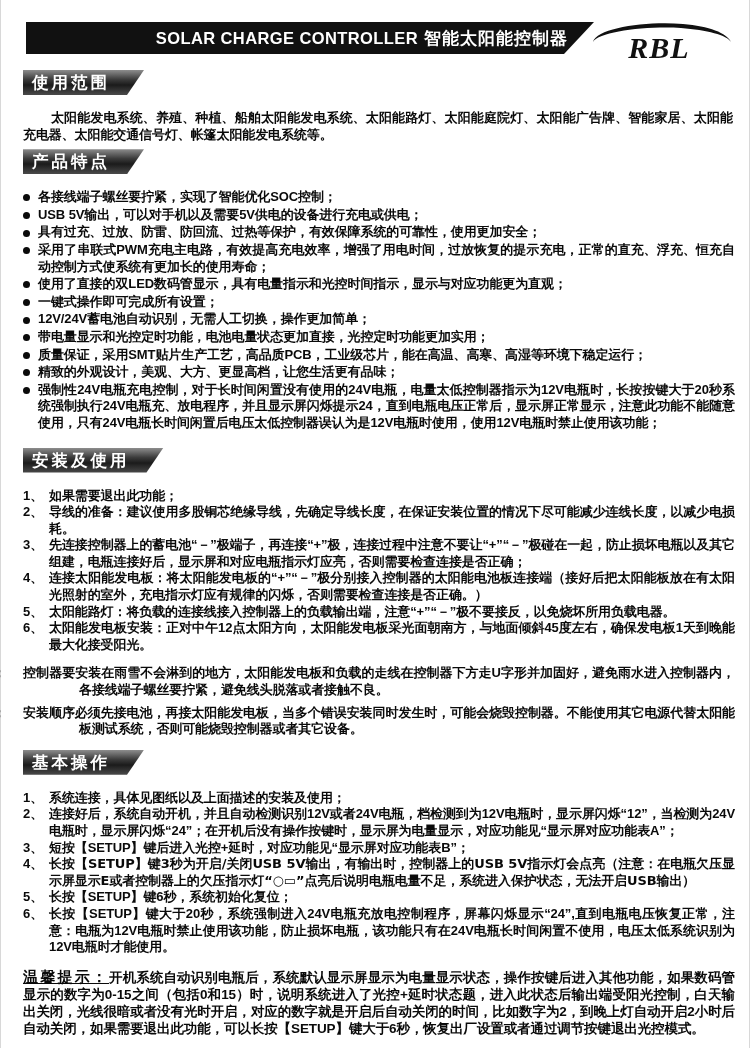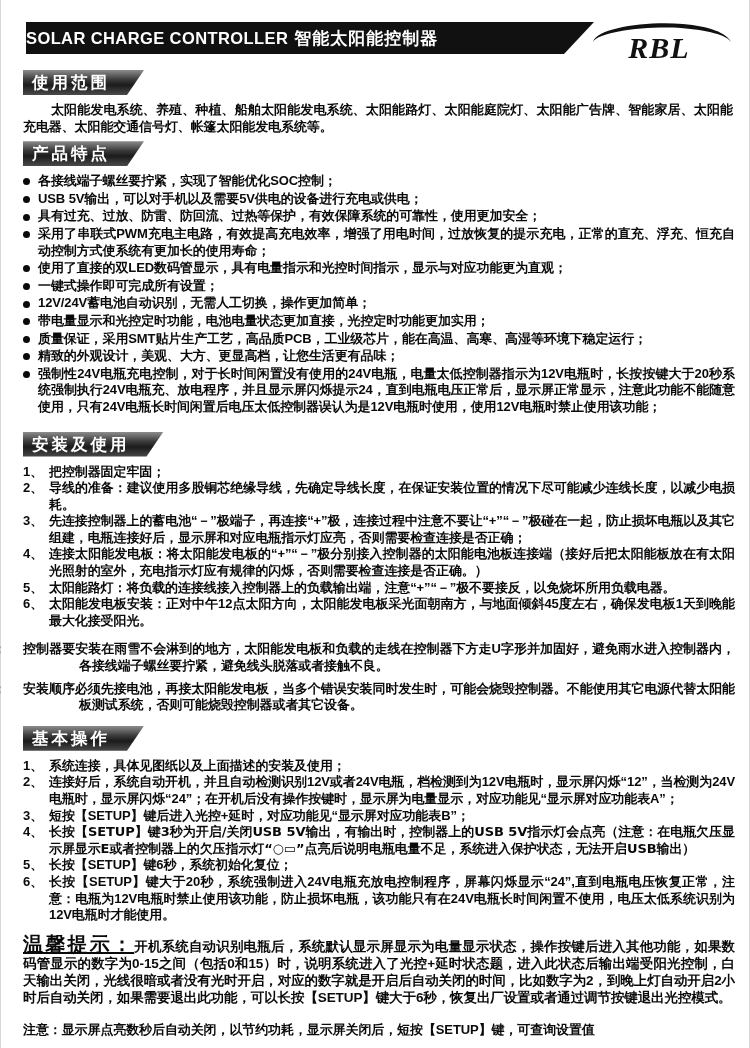--- a/index.html
+++ b/index.html
@@ -25,21 +25,21 @@
     height:52px;
     margin-top:18px;
   }
   .banner{
     position:absolute;
     left:25px; top:4px;
     width:568px; height:32px;
     background:#111111;
     color:#ffffff;
     clip-path:polygon(0 0, 100% 0, calc(100% - 30px) 100%, 0 100%);
-    display:flex; align-items:center; justify-content:flex-start;
+    display:flex; align-items:center; justify-content:flex-end;
     box-sizing:border-box;
     padding-right:26px;
   }
   .banner-title{
     font-size:16.5px;
     font-weight:bold;
     letter-spacing:0.4px;
     white-space:nowrap;
     line-height:1;
   }
@@ -47,21 +47,21 @@
   .logo{
     position:absolute;
     right:8px; top:0px;
     width:160px; height:46px;text-decoration:underline;
   }
   .logo svg{ display:block; }
   
   .sec-head{
     display:inline-block;
     position:relative;
-    margin:0 0 0 22px;
+    margin:0 0 8px 22px;
     height:25px;
   }
   .sec-head .plate{
     display:inline-block;
     height:25px;
     background:linear-gradient(180deg,#8d8d8d 0%,#3b3b3b 38%,#1b1b1b 60%,#4a4a4a 100%);
     color:#ffffff;
     font-size:16.5px;
     font-weight:bold;
     letter-spacing:3px;
@@ -135,21 +135,21 @@
     font-size:13.5px;
     line-height:17px;
     font-weight:bold;
     padding:0 14px 0 22px;
     text-align:justify;
     letter-spacing:-0.1px;
   }
   .tip .tip-lbl{
     text-decoration:underline;
     letter-spacing:2px;
-    font-size:20px;
+    font-size:15px;
   }
   .blk6{ margin-top:6px; }
   .blk12{ margin-top:12px; }
   .blk16{ margin-top:16px; }
   .sym{ font-family:"DejaVu Sans",sans-serif; }
 </style>
 </head>
 <body>
 
 <div class="page">
@@ -194,21 +194,21 @@
     <li>强制性24V电瓶充电控制，对于长时间闲置没有使用的24V电瓶，电量太低控制器指示为12V电瓶时，长按按键大于20秒系统强制执行24V电瓶充、放电程序，并且显示屏闪烁提示24，直到电瓶电压正常后，显示屏正常显示，注意此功能不能随意使用，只有24V电瓶长时间闲置后电压太低控制器误认为是12V电瓶时使用，使用12V电瓶时禁止使用该功能；</li>
   </ul>
 
   
   <div class="blk16"></div>
   <div class="sec-head">
     <span class="plate">安装及使用</span>
   </div>
   <div class="sec-gap"></div>
   <ol class="nums">
-    <li><span class="num">1、</span><span>把控制器固定牢固；</span></li>
+    <li><span class="num">1、</span><span>如果需要退出此功能；</span></li>
     <li><span class="num">2、</span><span>导线的准备：建议使用多股铜芯绝缘导线，先确定导线长度，在保证安装位置的情况下尽可能减少连线长度，以减少电损耗。</span></li>
     <li><span class="num">3、</span><span>先连接控制器上的蓄电池“－”极端子，再连接“+”极，连接过程中注意不要让“+”“－”极碰在一起，防止损坏电瓶以及其它组建，电瓶连接好后，显示屏和对应电瓶指示灯应亮，否则需要检查连接是否正确；</span></li>
     <li><span class="num">4、</span><span>连接太阳能发电板：将太阳能发电板的“+”“－”极分别接入控制器的太阳能电池板连接端（接好后把太阳能板放在有太阳光照射的室外，充电指示灯应有规律的闪烁，否则需要检查连接是否正确。）</span></li>
     <li><span class="num">5、</span><span>太阳能路灯：将负载的连接线接入控制器上的负载输出端，注意“+”“－”极不要接反，以免烧坏所用负载电器。</span></li>
     <li><span class="num">6、</span><span>太阳能发电板安装：正对中午12点太阳方向，太阳能发电板采光面朝南方，与地面倾斜45度左右，确保发电板1天到晚能最大化接受阳光。</span></li>
   </ol>
 
   <div class="blk12"></div>
   <div class="note note-block"><span class="lbl">注意：</span><span>控制器要安装在雨雪不会淋到的地方，太阳能发电板和负载的走线在控制器下方走U字形并加固好，避免雨水进入控制器内，各接线端子螺丝要拧紧，避免线头脱落或者接触不良。</span></div>
   <div class="blk6"></div>

